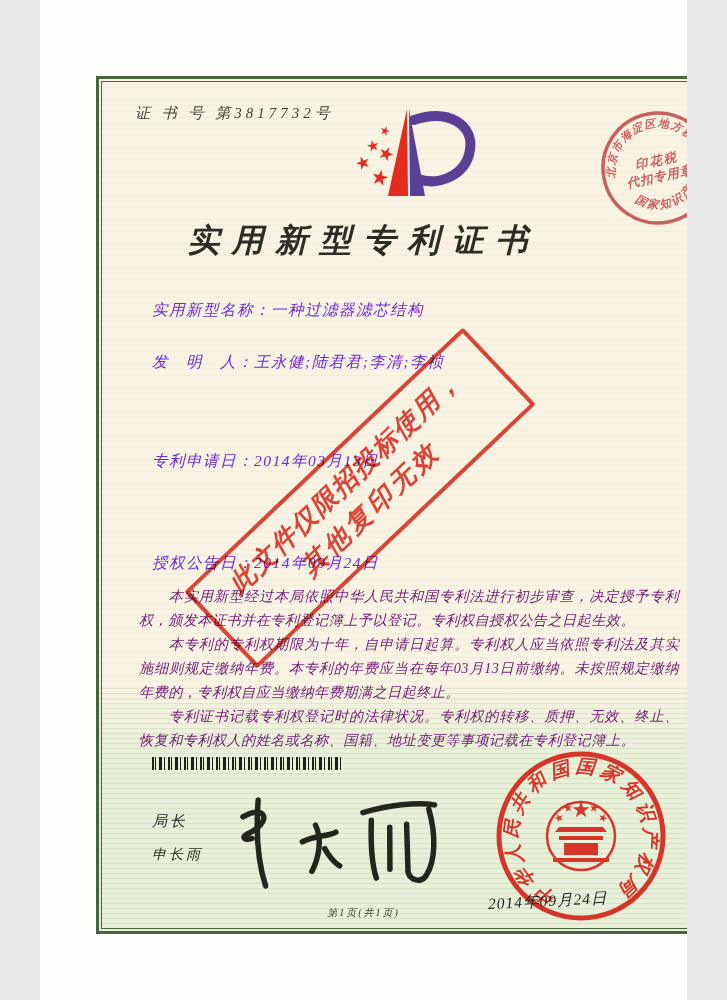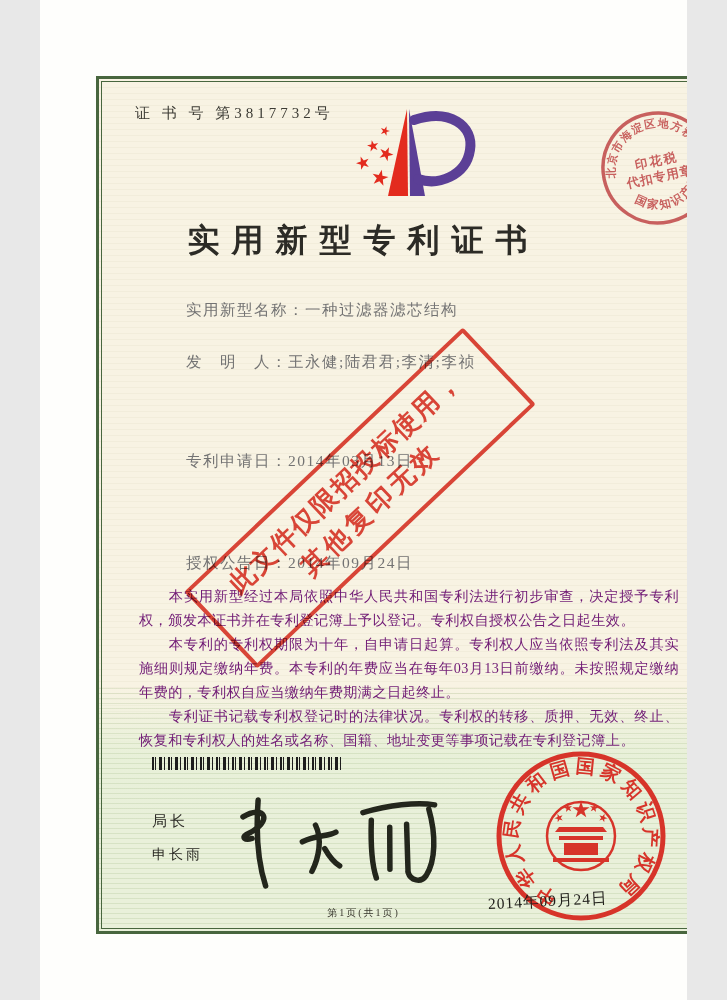--- a/index.html
+++ b/index.html
@@ -1,19 +1,20 @@
 <!DOCTYPE html>
 <html><head>
 <meta charset="utf-8">
 <style>
   html,body{margin:0;padding:0;background:#e8e8e8;}
   .page{
     position:relative;width:647px;height:1000px;margin:0 auto;
     background:#fefefc;overflow:hidden;
     font-family:"Liberation Serif","DejaVu Serif",serif;
+    font-style:italic;
   }
   
   .cert-bg{
     position:absolute;left:56px;top:76px;width:615px;height:858px;
     background:#f8f3e3;z-index:0;
   }
   .cert-bg .texture{
     position:absolute;inset:0;
     background:repeating-linear-gradient(0deg,rgba(190,185,150,0.10) 0 1px,rgba(0,0,0,0) 1px 6px);
   }
@@ -35,21 +36,21 @@
     position:absolute;left:95px;top:104px;z-index:3;
     font-size:15px;letter-spacing:4px;color:#3c3b34;
   }
   .logo{position:absolute;left:288px;top:96px;z-index:3;}
   .title{
     position:absolute;left:0;right:0;top:219px;z-index:3;text-align:center;
     font-size:32px;font-weight:bold;letter-spacing:12px;color:#2c2b26;
   }
   .frow{
     position:absolute;left:112px;z-index:3;
-    font-size:15.5px;letter-spacing:1.5px;color:#737373;white-space:nowrap;margin-left:34px;
+    font-size:15.5px;letter-spacing:1.5px;color:#6d28d9;white-space:nowrap;
   }
   .paras{
     position:absolute;left:99px;top:584px;width:540px;z-index:3;
     font-size:14.2px;line-height:24px;color:#701a75;text-align:justify;
     letter-spacing:0.4px;
   }
   .paras p{margin:0;text-indent:2.1em;}
   .barcode{
     position:absolute;left:112px;top:757px;width:192px;height:13px;z-index:3;
     background:repeating-linear-gradient(90deg,

